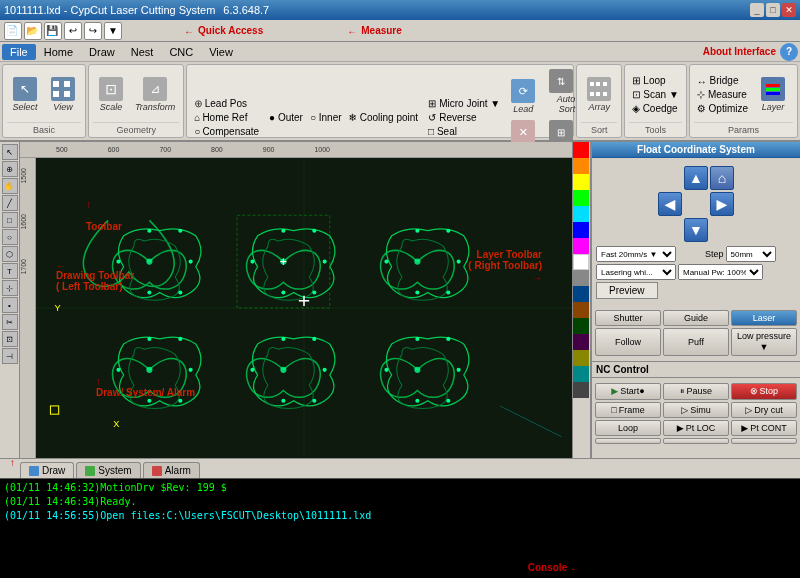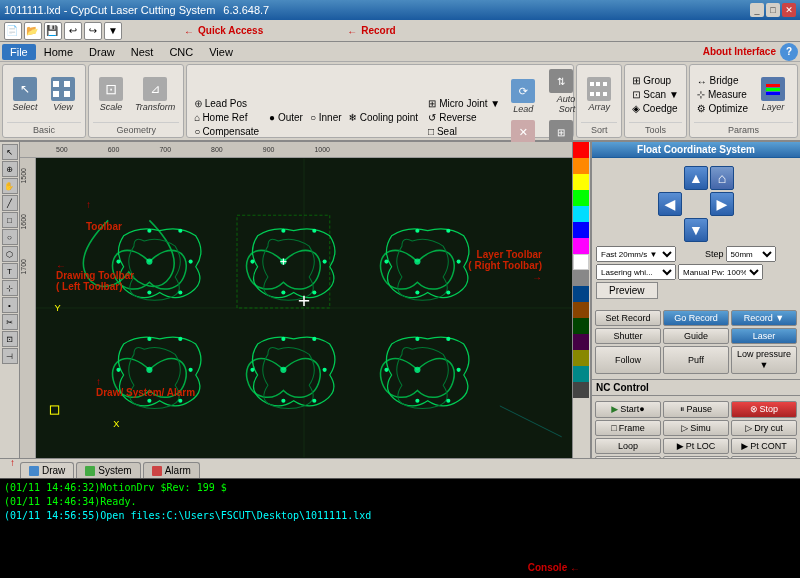--- a/index.html
+++ b/index.html
@@ -101,21 +101,21 @@
   <div class="qa-btn">📄</div>
   <div class="qa-btn">📂</div>
   <div class="qa-btn">💾</div>
   <div class="qa-btn">↩</div>
   <div class="qa-btn">↪</div>
   <div class="qa-btn">▼</div>
   <span style="margin-left:60px; color:#cc0000; font-weight:bold; font-size:10px; display:flex; align-items:center; gap:4px;">
     <span style="color:#cc0000;">←</span>
     <span>Quick Access</span>
     <span style="color:#cc0000; margin-left:80px;">←</span>
-    <span>Record</span>
+    <span>Measure</span>
   </span>
 </div>
 
 <div id="menu-bar">
   <div class="menu-item active">File</div>
   <div class="menu-item">Home</div>
   <div class="menu-item">Draw</div>
   <div class="menu-item">Nest</div>
   <div class="menu-item">CNC</div>
   <div class="menu-item">View</div>
@@ -214,21 +214,21 @@
         </div>
         <div class="rb-label">Array</div>
       </div>
     </div>
     <div class="ribbon-group-title">Sort</div>
   </div>
 
   <div class="ribbon-group">
     <div class="ribbon-btns">
       <div style="display:flex; flex-direction:column; gap:1px;">
-        <div class="rb-btn-sm">⊞ Group</div>
+        <div class="rb-btn-sm">⊞ Loop</div>
         <div class="rb-btn-sm">⊡ Scan ▼</div>
         <div class="rb-btn-sm">◈ Coedge</div>
       </div>
     </div>
     <div class="ribbon-group-title">Tools</div>
   </div>
 
   <div class="ribbon-group">
     <div class="ribbon-btns">
       <div style="display:flex; flex-direction:column; gap:1px;">
@@ -467,25 +467,20 @@
         </select>
       </div>
 
       <div style="display:flex; margin:2px 0;">
         <button class="preview-btn" style="padding:2px 12px; font-size:10px;">Preview</button>
       </div>
     </div>
 
     <div class="ctrl-section">
       <div class="ctrl-row">
-        <button class="ctrl-btn">Set Record</button>
-        <button class="ctrl-btn blue">Go Record</button>
-        <button class="ctrl-btn blue">Record ▼</button>
-      </div>
-      <div class="ctrl-row">
         <button class="ctrl-btn">Shutter</button>
         <button class="ctrl-btn">Guide</button>
         <button class="ctrl-btn blue">Laser</button>
       </div>
       <div class="ctrl-row">
         <button class="ctrl-btn">Follow</button>
         <button class="ctrl-btn">Puff</button>
         <button class="ctrl-btn" style="white-space:pre-line; line-height:1.2;">Low pressure ▼</button>
       </div>
     </div>

